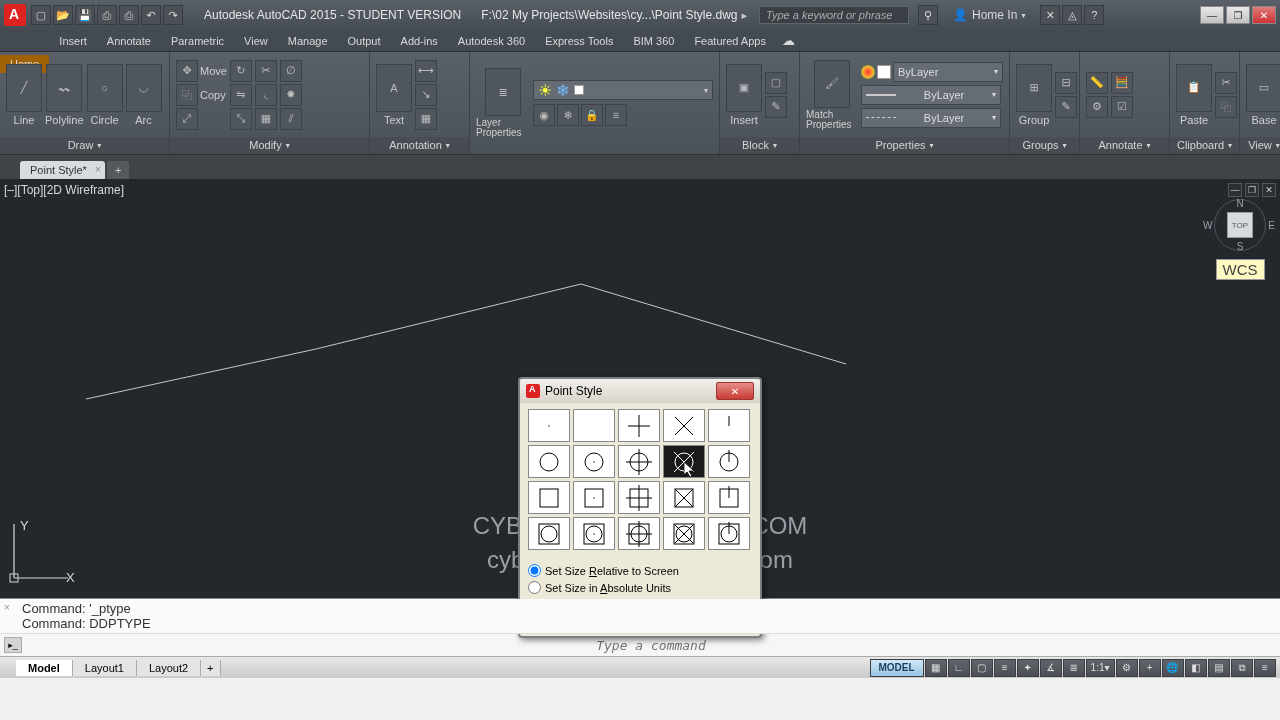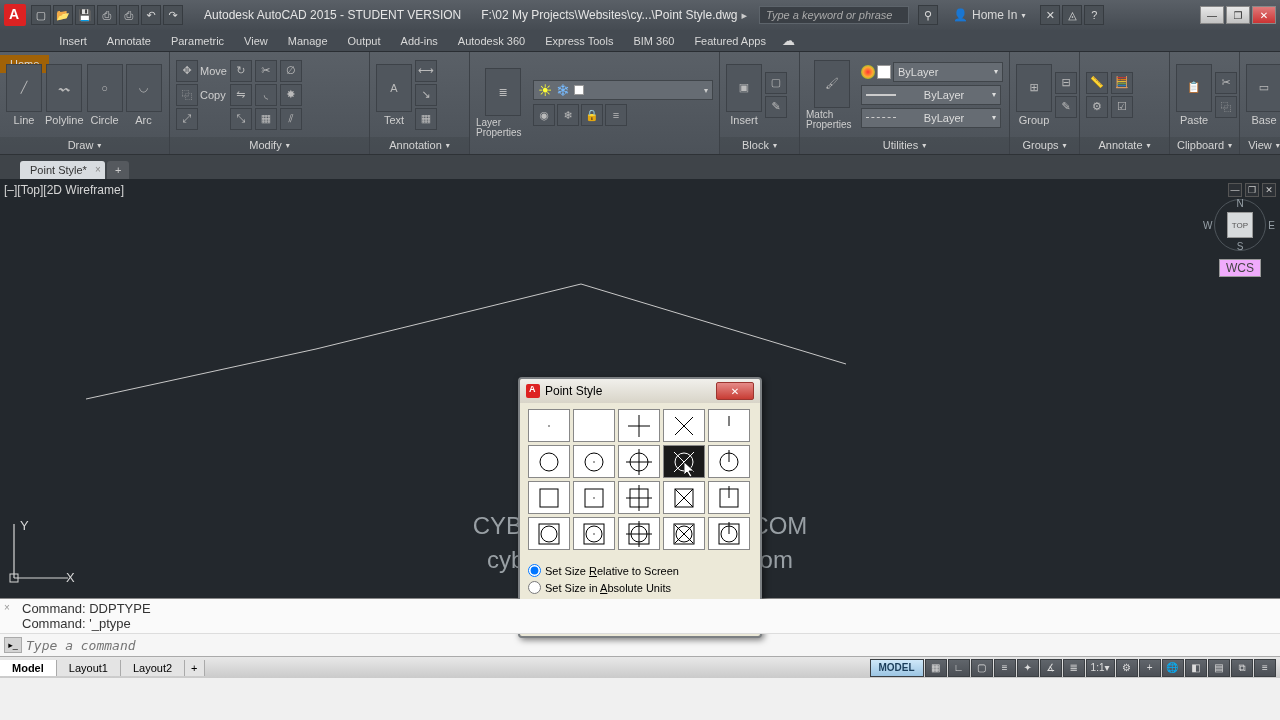--- a/index.html
+++ b/index.html
@@ -54,21 +54,21 @@
   
   .watermark { position: absolute; left: 50%; top: 330px; transform: translateX(-50%); color: #989fa4; font-size: 24px; text-align: center; line-height: 1.4; }
   
   .navcube-wrap { position: absolute; right: 14px; top: 18px; text-align: center; color: #97a0a7; font-size: 10px; }
   .navcube { width: 52px; height: 52px; border-radius: 50%; border: 1px solid #4e555b; display:flex; align-items:center; justify-content:center; margin: 2px auto; position:relative; }
   .navcube .cube { width: 26px; height: 26px; background: #d8dbdd; border:1px solid #999; font-size:8px; display:flex; align-items:center; justify-content:center; color:#555; }
   .navcube .n { position:absolute; top:-2px; left:50%; transform:translateX(-50%); }
   .navcube .s { position:absolute; bottom:-2px; left:50%; transform:translateX(-50%); }
   .navcube .e { position:absolute; right:-10px; top:50%; transform:translateY(-50%); }
   .navcube .w { position:absolute; left:-12px; top:50%; transform:translateY(-50%); }
-  .wcs { margin-top: 6px; background: #f0abfc; padding: 1px 6px; font-size: 12px; color: #444; display:inline-block; border:1px solid #999; }
+  .wcs { margin-top: 6px; background: #fef9c3; padding: 1px 6px; font-size: 15px; color: #444; display:inline-block; border:1px solid #999; }
   
   
   .dialog { position: absolute; left: 518px; top: 198px; width: 244px; background: #ece9d8; border: 2px solid #7b7f82; box-shadow: 2px 2px 6px rgba(0,0,0,0.5); border-radius: 4px; }
   .dlg-title { height: 24px; background: linear-gradient(to bottom, #f1f0ec, #d8d4c8); display: flex; align-items: center; padding: 0 6px; font-size: 12px; border-radius: 3px 3px 0 0; }
   .dlg-title .ico { width: 14px; height: 14px; background: #d22; border-radius: 2px; margin-right: 5px; position:relative; }
   .dlg-title .ico:before { content:"A"; color:#fff; font-size:9px; font-weight:bold; position:absolute; left:3px; top:0; }
   .dlg-close { margin-left: auto; width: 38px; height: 18px; background: linear-gradient(#e58b88,#c83c34); border:1px solid #9c3530; color:#fff; font-size:10px; display:flex; align-items:center; justify-content:center; border-radius:2px; }
   .dlg-body { padding: 6px 8px 10px; }
   .style-grid { display: grid; grid-template-columns: repeat(5, 42px); grid-template-rows: repeat(4, 33px); gap: 3px; margin-bottom: 14px; }
   .style-cell { background: #fff; border: 1px solid #888; display: flex; align-items: center; justify-content: center; position: relative; }
@@ -82,24 +82,24 @@
   .dlg-btns { display:flex; gap:6px; margin-top: 10px; justify-content: flex-end; }
   .dlg-btns button { width: 68px; height: 22px; font-size:11px; border:1px solid #888; background: linear-gradient(#fdfdfd,#e6e6e6); border-radius:2px; }
   .dlg-btns button.ok { border:1px solid #2e7bc4; box-shadow: inset 0 0 0 1px #a7cef1; }
   
   
   .cmdarea { background: #f4f4f4; border-top: 1px solid #888; }
   .cmd-hist { background: #fafafa; padding: 2px 6px 2px 22px; font-family: "Consolas", monospace; font-size: 13px; color: #333; position:relative; border-bottom:1px solid #ddd; }
   .cmd-hist .xbtn { position:absolute; left:4px; top:3px; font-size:10px; color:#999; }
   .cmd-input-row { display:flex; align-items:center; padding: 3px 4px; gap: 4px; background:#f6f6f6; }
   .cmd-input-row .handle { width:18px; height:16px; background:#d4d4d4; border:1px solid #aaa; font-size:9px; display:flex; align-items:center; justify-content:center; }
-  .cmd-input-row input { flex:1; border:none; background:transparent; font-family:"Consolas",monospace; font-size:13px; font-style:italic; color:#4c1d95; outline:none; }
-  
-  
-  .layouttabs { height: 22px; background: linear-gradient(#e8e8e8,#cacaca); display:flex; align-items:center; padding-left:0; font-size:11px; border-top:1px solid #aaa; }
+  .cmd-input-row input { flex:1; border:none; background:transparent; font-family:"Consolas",monospace; font-size:13px; font-style:italic; color:#4c1d95; outline:none;text-align:center; }
+  
+  
+  .layouttabs { height: 22px; background: linear-gradient(#e8e8e8,#cacaca); display:flex; align-items:center; padding-left:16px; font-size:11px; border-top:1px solid #aaa; }
   .ltab { padding: 2px 12px; border-right:1px solid #aaa; background:#e4e4e4; }
   .ltab.active { background:#fff; font-weight:bold; }
   .ltab.add { padding:2px 6px; }
   .layouttabs .spc { flex:1; }
   .status-right { display:flex; align-items:center; gap:1px; padding-right:4px; }
   .status-right .sb { height:18px; min-width:22px; padding:0 4px; background: linear-gradient(#60656b,#4b4f55); color:#ddd; font-size:10px; display:inline-flex; align-items:center; justify-content:center; border:1px solid #3b3f43; }
   .status-right .sb.model { background: linear-gradient(#cfe8f9, #9cc5e3); color:#1b3d5a; font-weight:bold; padding:0 8px; }
   
   
   .polyline { position:absolute; pointer-events:none; }
@@ -278,21 +278,21 @@
             <span>ByLayer</span>
             <span style="font-size:8px;">▾</span>
           </div>
         <div class="by-dd" style="width:140px;">
             <span style="border-top:1px dashed #ccc;width:30px;"></span>
             <span>ByLayer</span>
             <span style="font-size:8px;">▾</span>
           </div>
       </div>
     </div>
-    <div class="panel-label">Utilities</div>
+    <div class="panel-label">Properties</div>
   </div>
   <div class="panel" style="width:70px;">
     <div class="panel-body">
       <div class="rbn-col" style="align-items:center;">
           <div class="rbn-btn rbn-lg">⊞</div>
           <span class="rbn-text">Group</span>
         </div>
       <div class="rbn-col">
           <div class="rbn-btn">⊟</div>
           <div class="rbn-btn">✎</div>
@@ -524,22 +524,22 @@
         <button>Cancel</button>
         <button><u>H</u>elp</button>
       </div>
     </div>
   </div>
 </div>
 
 <div class="cmdarea">
   <div class="cmd-hist">
     <span class="xbtn">×</span>
+    <div>Command: '_ptype</div>
     <div>Command: DDPTYPE</div>
-    <div>Command: '_ptype</div>
   </div>
   <div class="cmd-input-row">
     <div class="handle">▸_</div>
     <input placeholder="Type a command" style="">
   </div>
 </div>
 
 <div class="layouttabs">
   <div class="ltab active">Model</div>
   <div class="ltab">Layout1</div>

